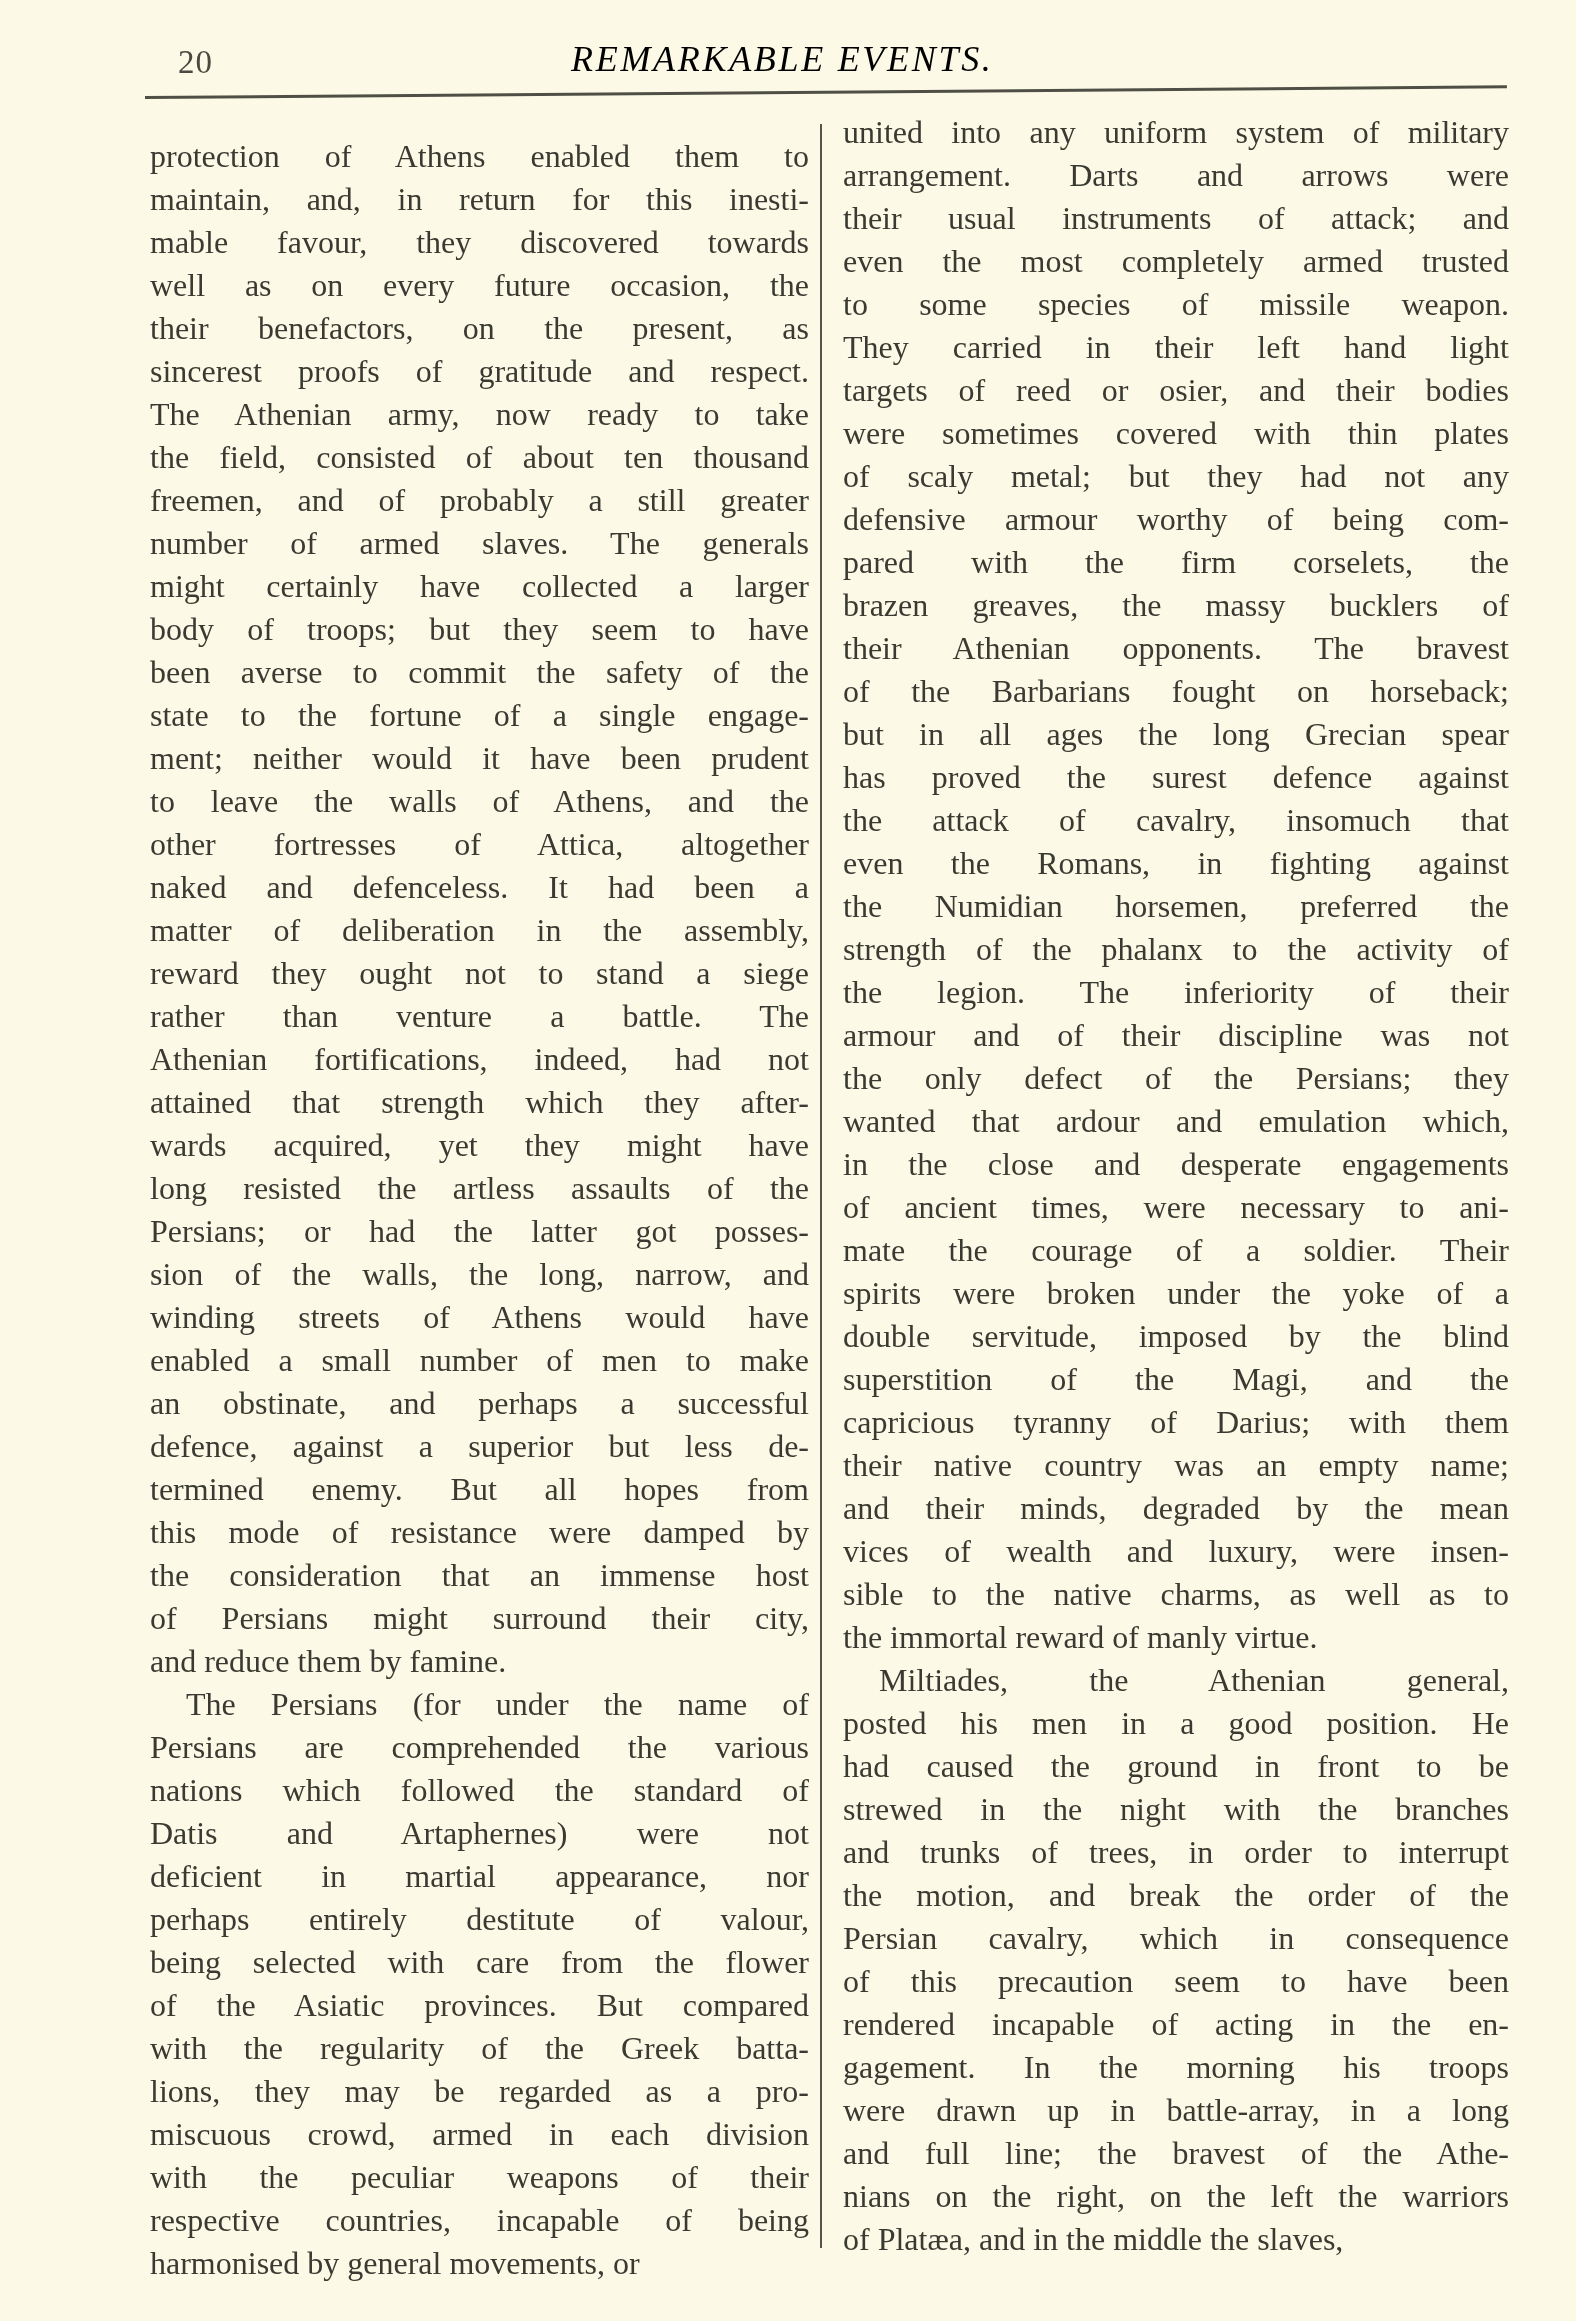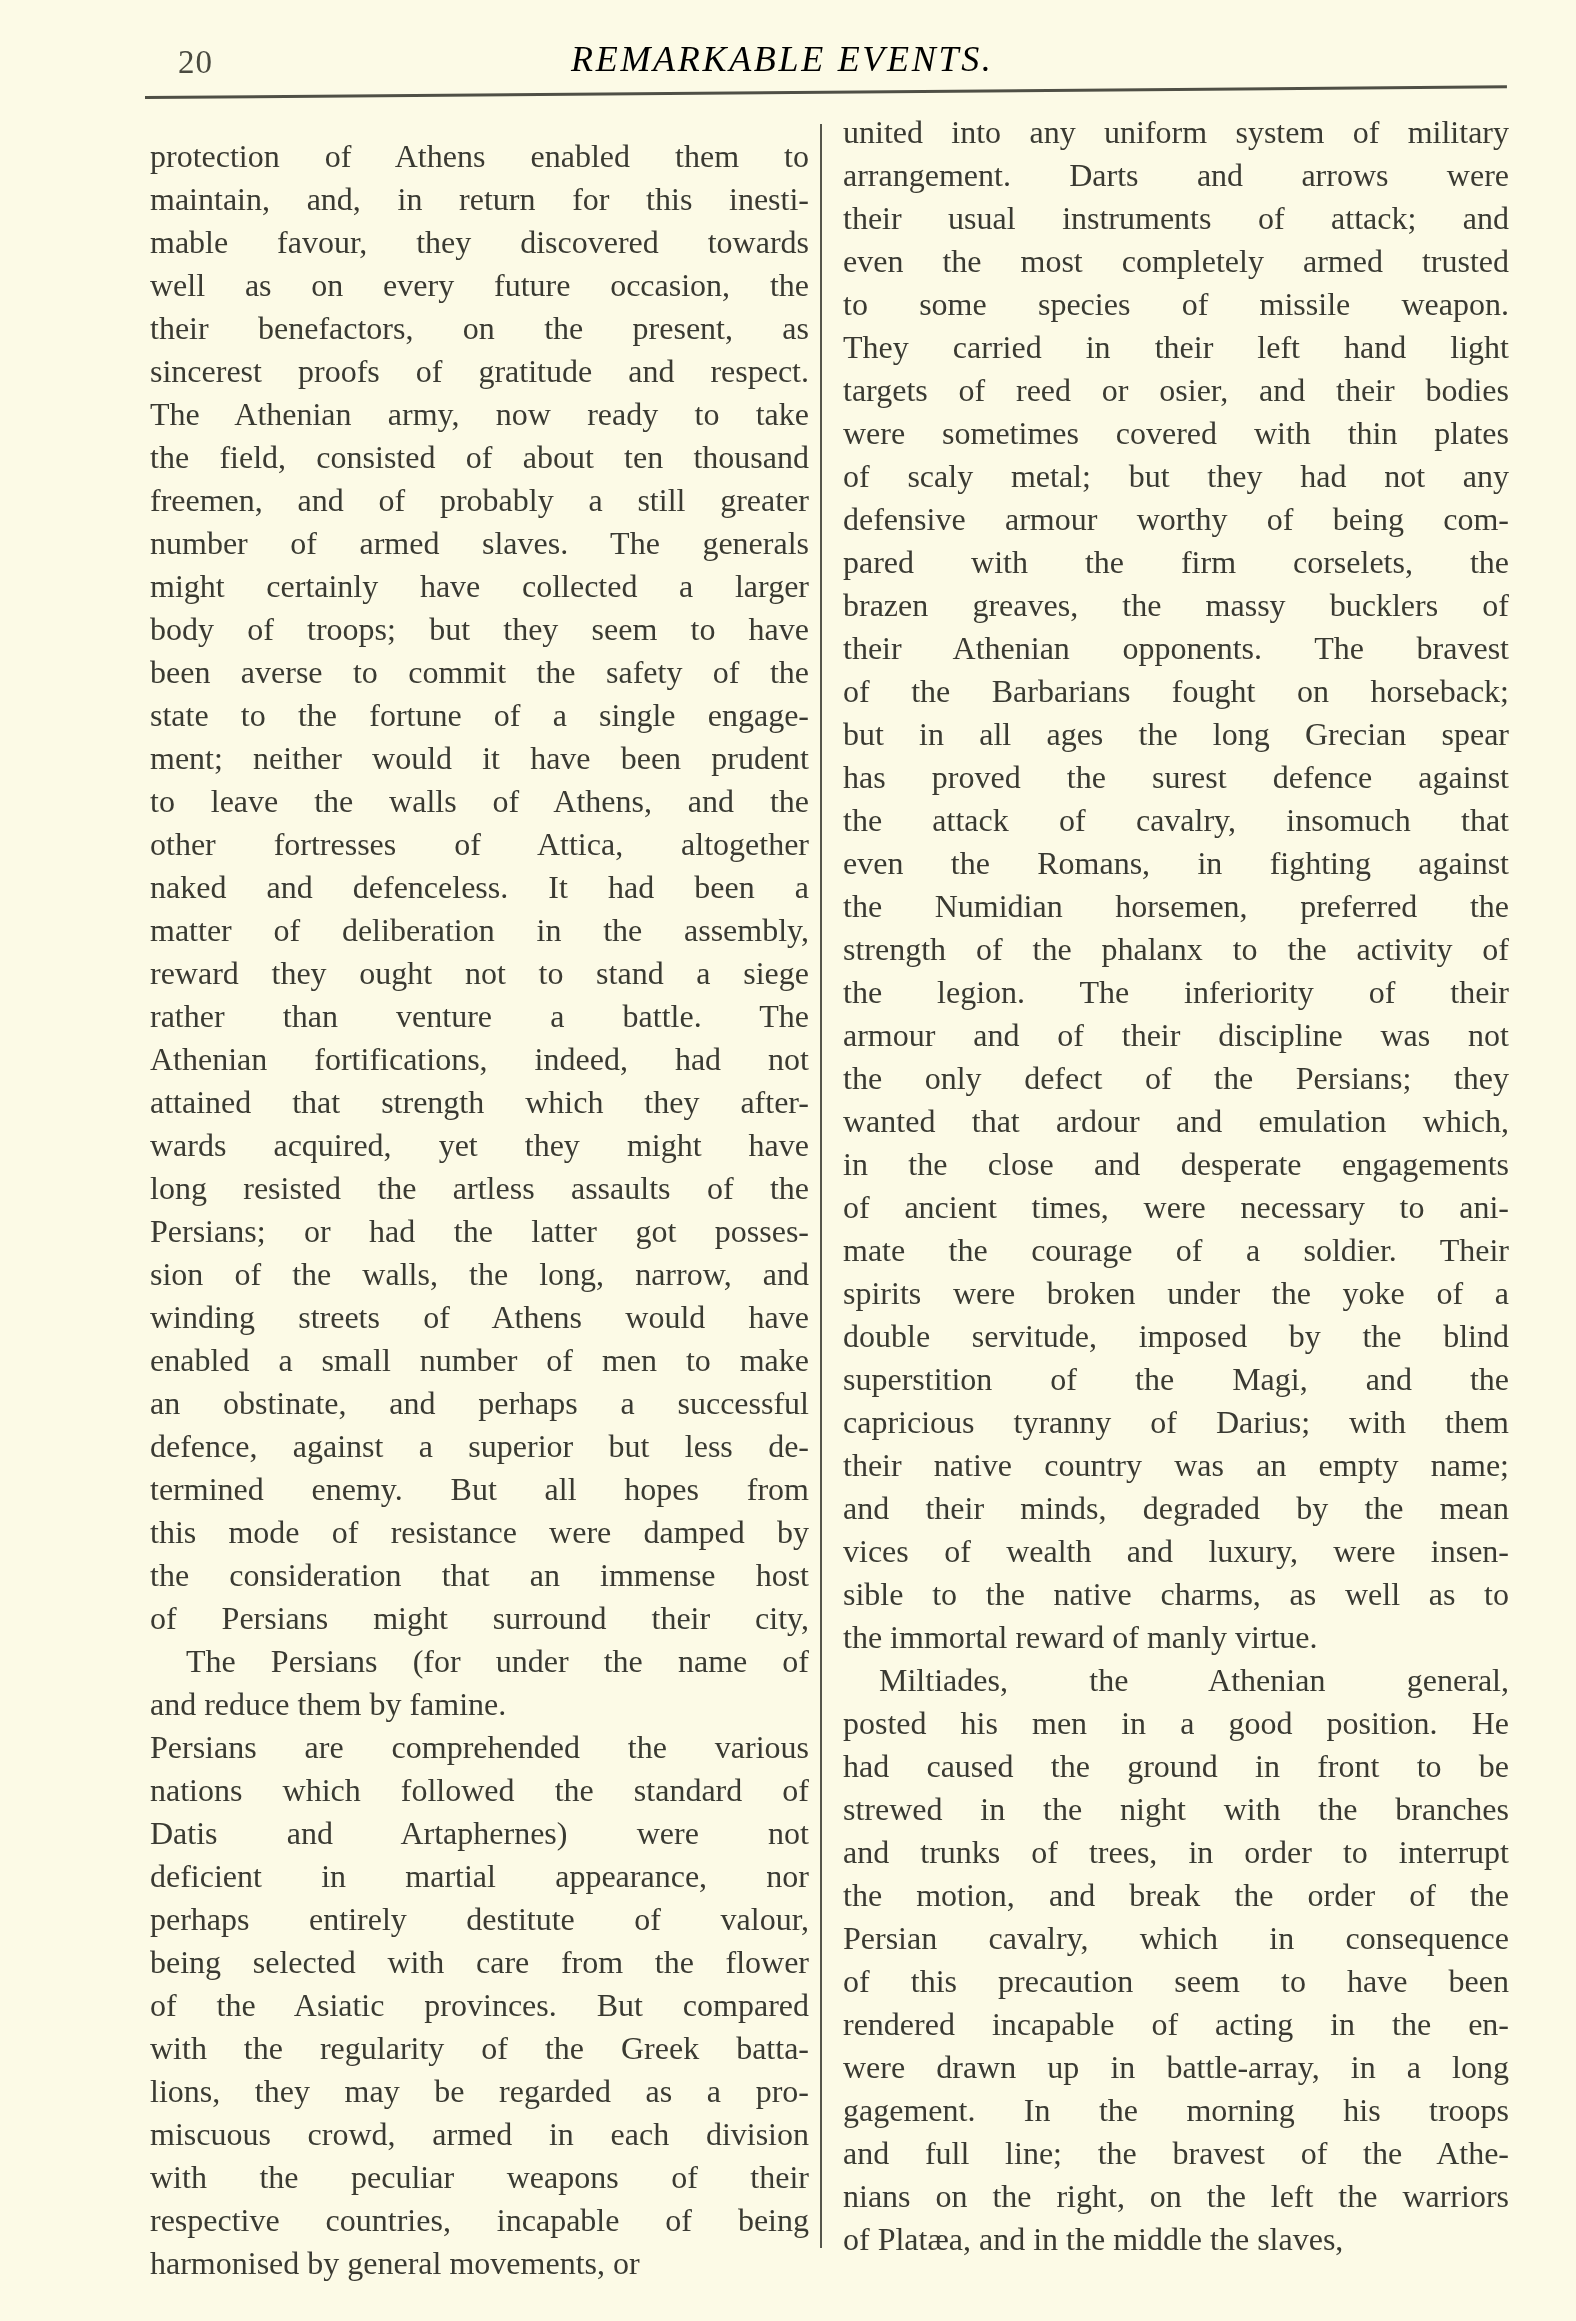--- a/index.html
+++ b/index.html
@@ -79,22 +79,22 @@
     <span class="line">Persians; or had the latter got posses-</span>
     <span class="line">sion of the walls, the long, narrow, and</span>
     <span class="line">winding streets of Athens would have</span>
     <span class="line">enabled a small number of men to make</span>
     <span class="line">an obstinate, and perhaps a successful</span>
     <span class="line">defence, against a superior but less de-</span>
     <span class="line">termined enemy. But all hopes from</span>
     <span class="line">this mode of resistance were damped by</span>
     <span class="line">the consideration that an immense host</span>
     <span class="line">of Persians might surround their city,</span>
+    <span class="line last">and reduce them by famine.</span>
     <span class="line indent">The Persians (for under the name of</span>
-    <span class="line last">and reduce them by famine.</span>
     <span class="line">Persians are comprehended the various</span>
     <span class="line">nations which followed the standard of</span>
     <span class="line">Datis and Artaphernes) were not</span>
     <span class="line">deficient in martial appearance, nor</span>
     <span class="line">perhaps entirely destitute of valour,</span>
     <span class="line">being selected with care from the flower</span>
     <span class="line">of the Asiatic provinces. But compared</span>
     <span class="line">with the regularity of the Greek batta-</span>
     <span class="line">lions, they may be regarded as a pro-</span>
     <span class="line">miscuous crowd, armed in each division</span>
@@ -141,19 +141,19 @@
     <span class="line last">the immortal reward of manly virtue.</span>
     <span class="line indent">Miltiades, the Athenian general,</span>
     <span class="line">posted his men in a good position. He</span>
     <span class="line">had caused the ground in front to be</span>
     <span class="line">strewed in the night with the branches</span>
     <span class="line">and trunks of trees, in order to interrupt</span>
     <span class="line">the motion, and break the order of the</span>
     <span class="line">Persian cavalry, which in consequence</span>
     <span class="line">of this precaution seem to have been</span>
     <span class="line">rendered incapable of acting in the en-</span>
+    <span class="line">gagement. In the morning his troops</span>
     <span class="line">were drawn up in battle-array, in a long</span>
-    <span class="line">gagement. In the morning his troops</span>
     <span class="line">and full line; the bravest of the Athe-</span>
     <span class="line">nians on the right, on the left the warriors</span>
     <span class="line last">of Platæa, and in the middle the slaves,</span>
   </div>
 
 
 </body></html>

